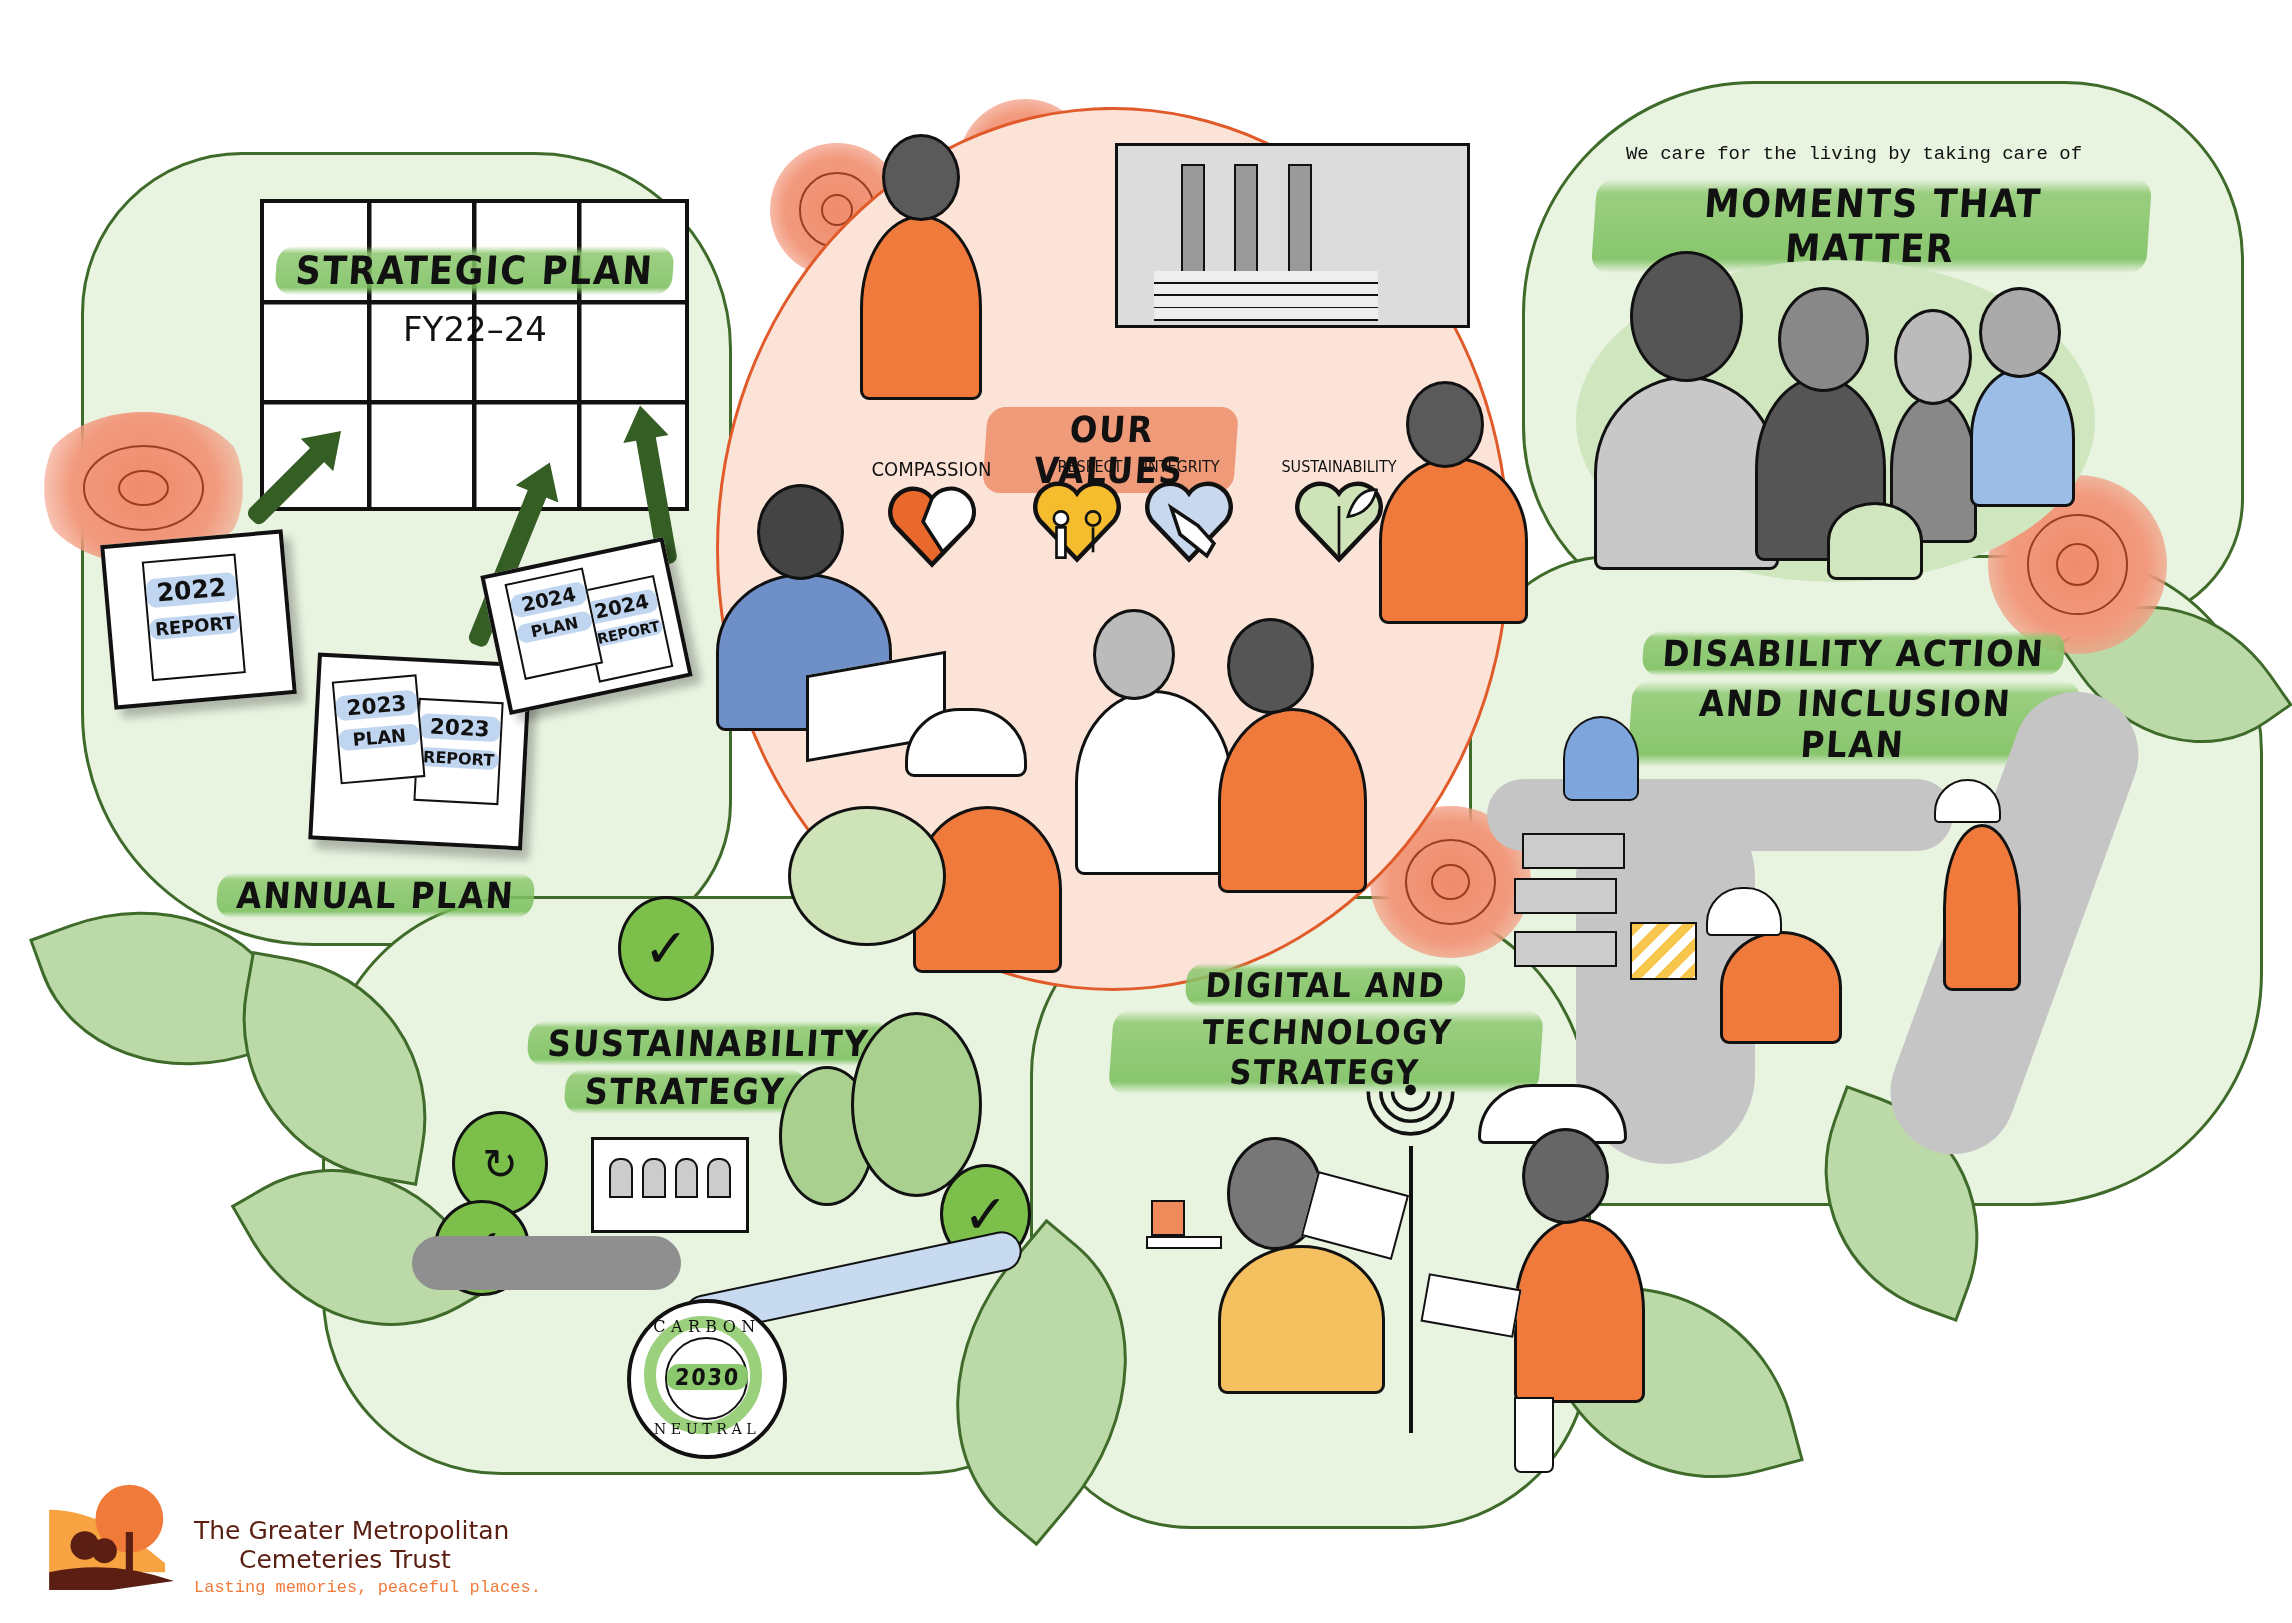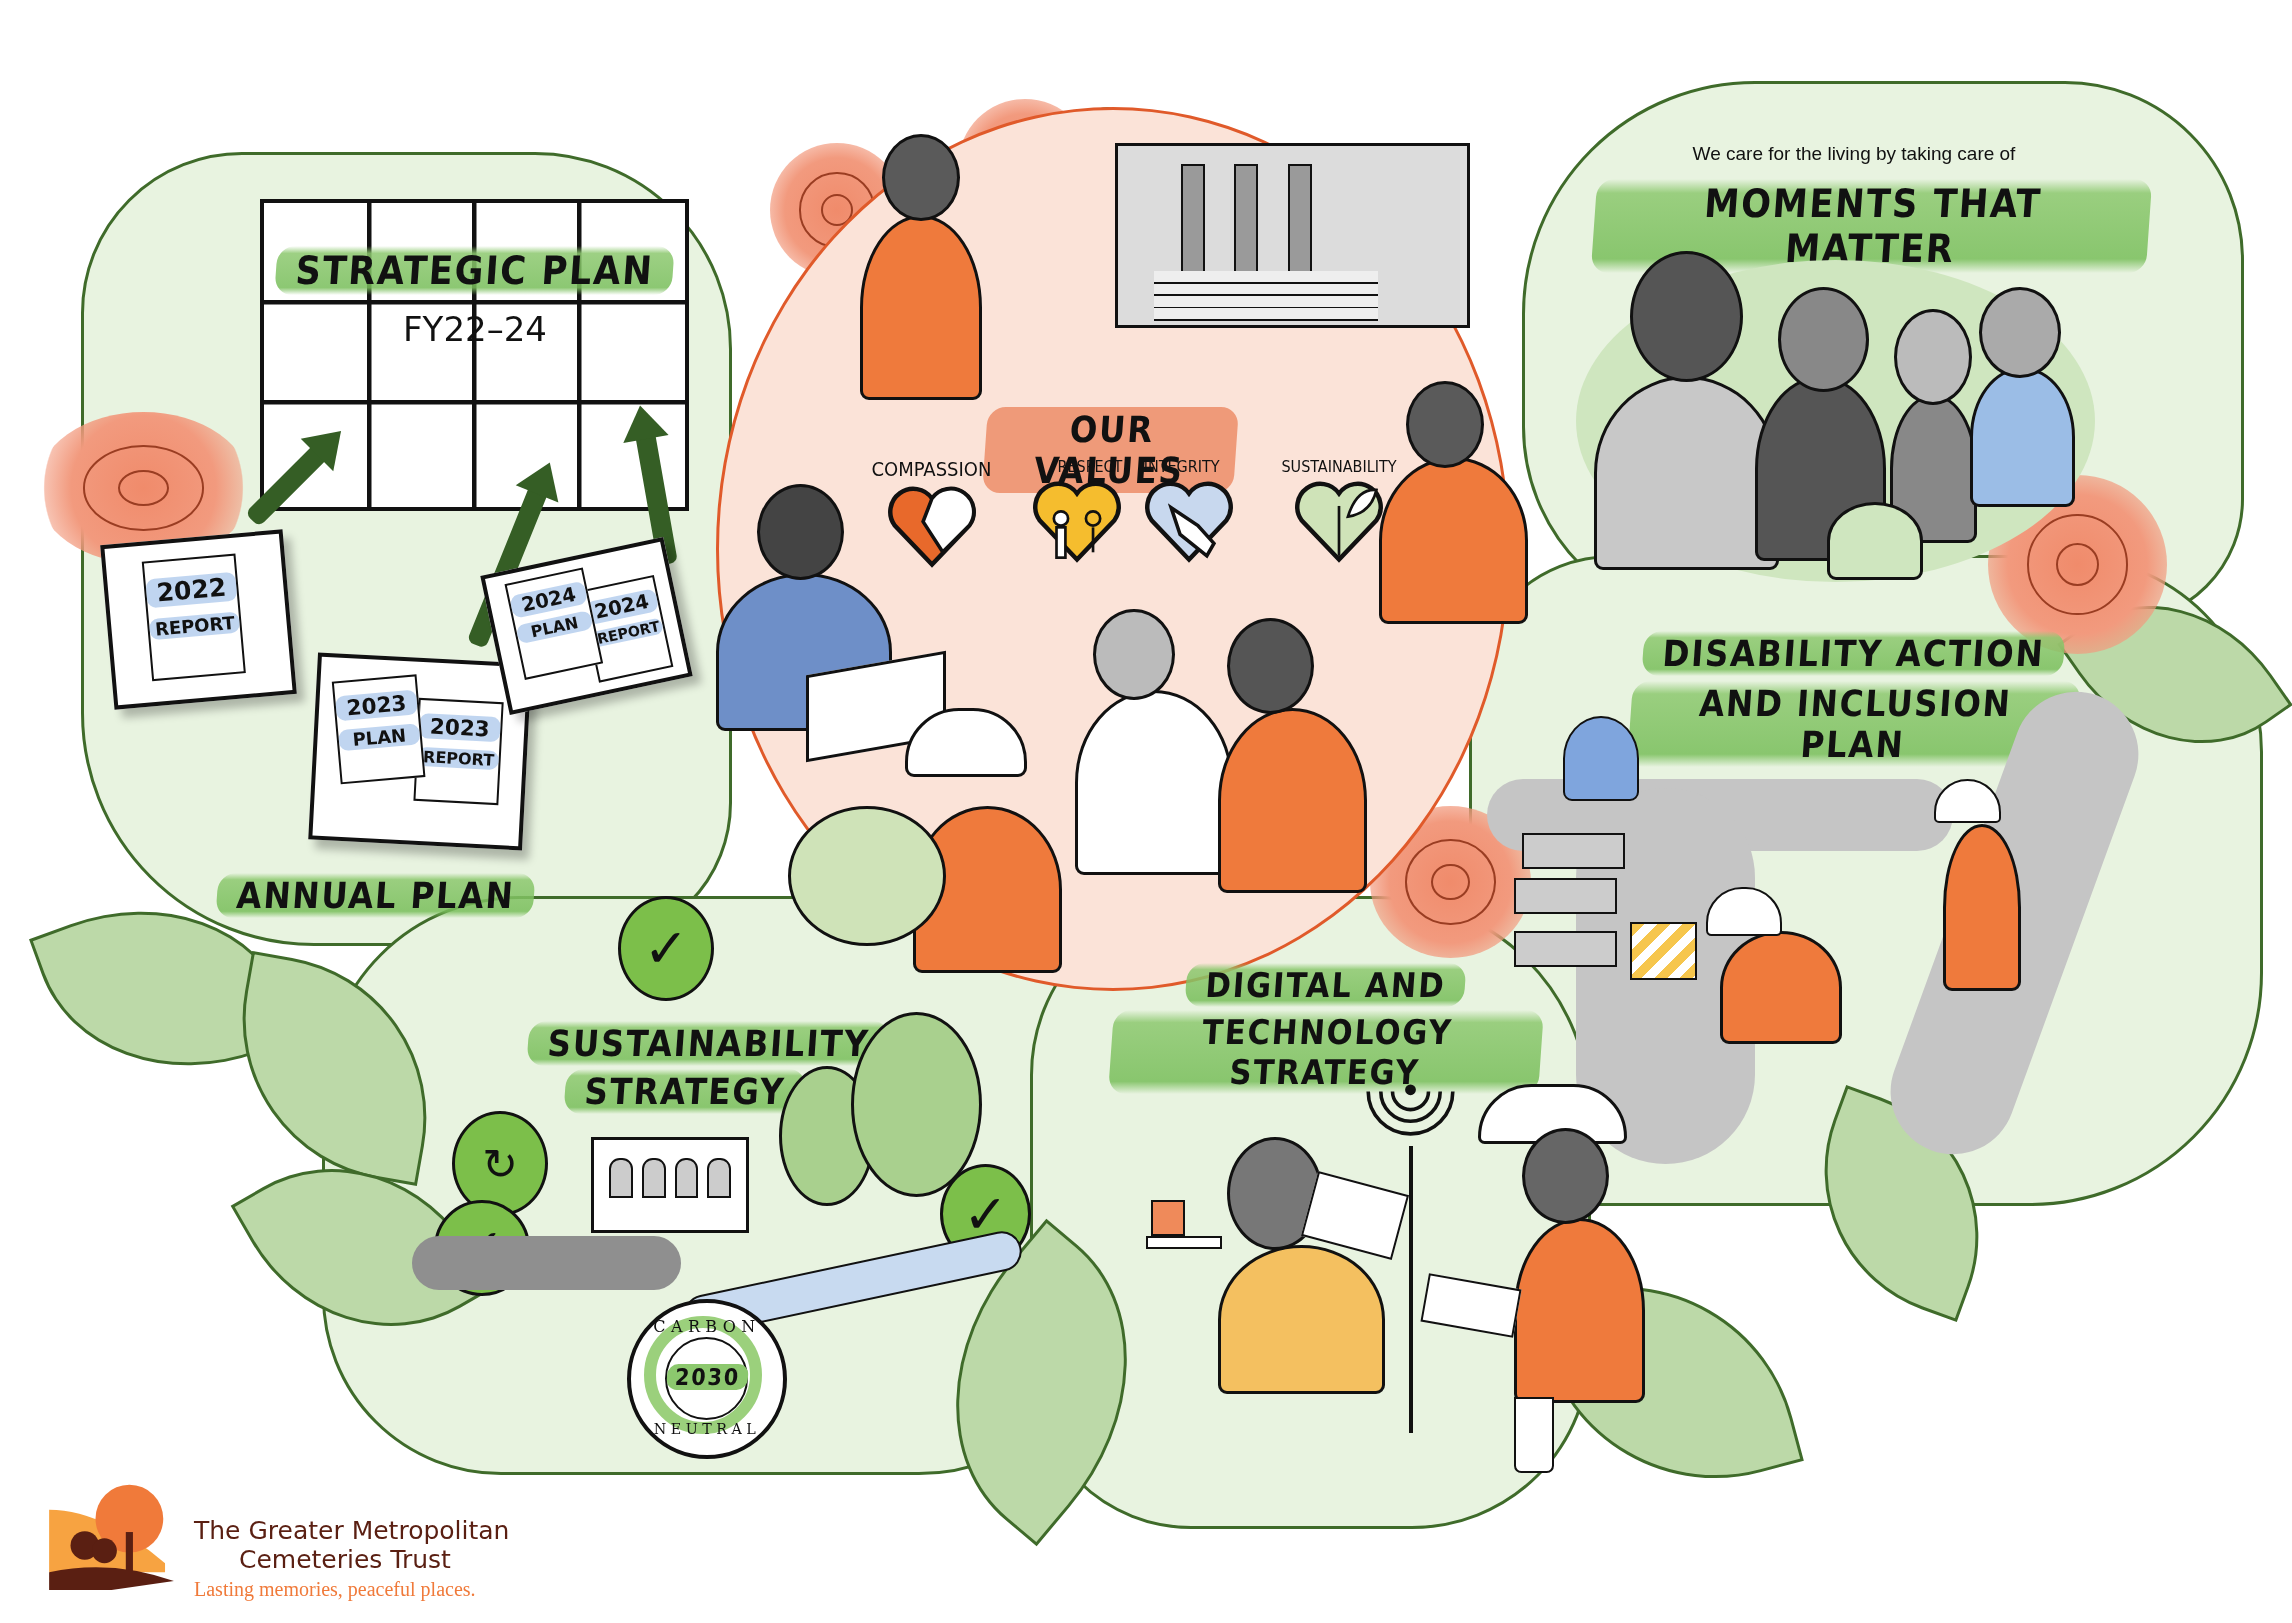--- a/index.html
+++ b/index.html
@@ -198,21 +198,21 @@
   <div class="doc" style="left:18px; top:9px; width:76px; height:94px;">
     <div class="hl-blue" style="margin-top:10.7px; font-size:19.7px;">2024</div>
     <div class="hl-blue" style="margin-top:7.2px; font-size:16px;">PLAN</div>
   </div>
 </div>
 
 <div class="abs" style="left:206px; top:873px; width:340px; text-align:center;">
   <span class="hand hl-green" style="font-size:36px;">ANNUAL PLAN</span>
 </div>
 
-<div class="abs" style="left:1603px; top:143px; width:502px; text-align:center; font-family:Liberation Sans, sans-serif; font-size:19px; color:#111;">We care for the living by taking care of</div>
+<div class="abs" style="left:1603px; top:143px; width:502px; text-align:center; font-family:Liberation Mono, monospace; font-size:19px; color:#111;">We care for the living by taking care of</div>
 <div class="abs" style="left:1594px; top:179px; width:555px; text-align:center;">
   <span class="hand hl-green" style="font-size:39px;">MOMENTS THAT MATTER</span>
 </div>
 <div class="abs" style="left:1576px; top:260px; width:519px; height:322px; border-radius:50%; background:#cfe6bf;"></div>
 <div class="person" style="left:1594px; top:376px; width:179px; height:188px; background:#c8c8c8; border:3.6px solid #111;"></div>
 <div class="abs" style="left:1630px; top:251px; width:107px; height:125px; border-radius:50%; background:#555; border:3.6px solid #111;"></div>
 <div class="person" style="left:1755px; top:376px; width:125px; height:179px; background:#555; border:3.6px solid #111;"></div>
 <div class="abs" style="left:1778px; top:287px; width:85px; height:99px; border-radius:50%; background:#888; border:3.6px solid #111;"></div>
 <div class="person" style="left:1890px; top:394px; width:81px; height:143px; background:#888; border:3.6px solid #111;"></div>
 <div class="abs" style="left:1894px; top:309px; width:72px; height:90px; border-radius:50%; background:#bbb; border:3.6px solid #111;"></div>
@@ -292,15 +292,15 @@
   <svg width="134" height="107" viewBox="0 0 150 120" style="position:absolute; left:0; top:4.5px;">
     <path d="M0 30 Q60 30 130 90 L130 100 L0 100 Z" fill="#f7a341"></path>
     <circle cx="90" cy="40" r="38" fill="#f07a3a"></circle>
     <rect x="86" y="55" width="8" height="45" fill="#5a1f12"></rect>
     <circle cx="40" cy="70" r="16" fill="#5a1f12"></circle>
     <circle cx="62" cy="76" r="14" fill="#5a1f12"></circle>
     <path d="M0 100 Q70 85 140 110 L0 130 Z" fill="#5a1f12"></path>
   </svg>
   <div class="abs" style="left:145px; top:38px; font-family:'DejaVu Sans',sans-serif; font-size:25px; color:#5a1f12; white-space:nowrap;">The Greater Metropolitan</div>
   <div class="abs" style="left:145px; top:67px; font-family:'DejaVu Sans',sans-serif; font-size:25px; color:#5a1f12; white-space:nowrap;margin-left:45px;">Cemeteries Trust</div>
-  <div class="abs" style="left:145px; top:100px; font-family:Liberation Serif, serif; font-size:20px; color:#f07a3a; white-space:nowrap;">Lasting memories, peaceful places.</div>
+  <div class="abs" style="left:145px; top:100px; font-family:Liberation Mono, monospace; font-size:17px; color:#f07a3a; white-space:nowrap;">Lasting memories, peaceful places.</div>
 </div>
 
 
 </body></html>

